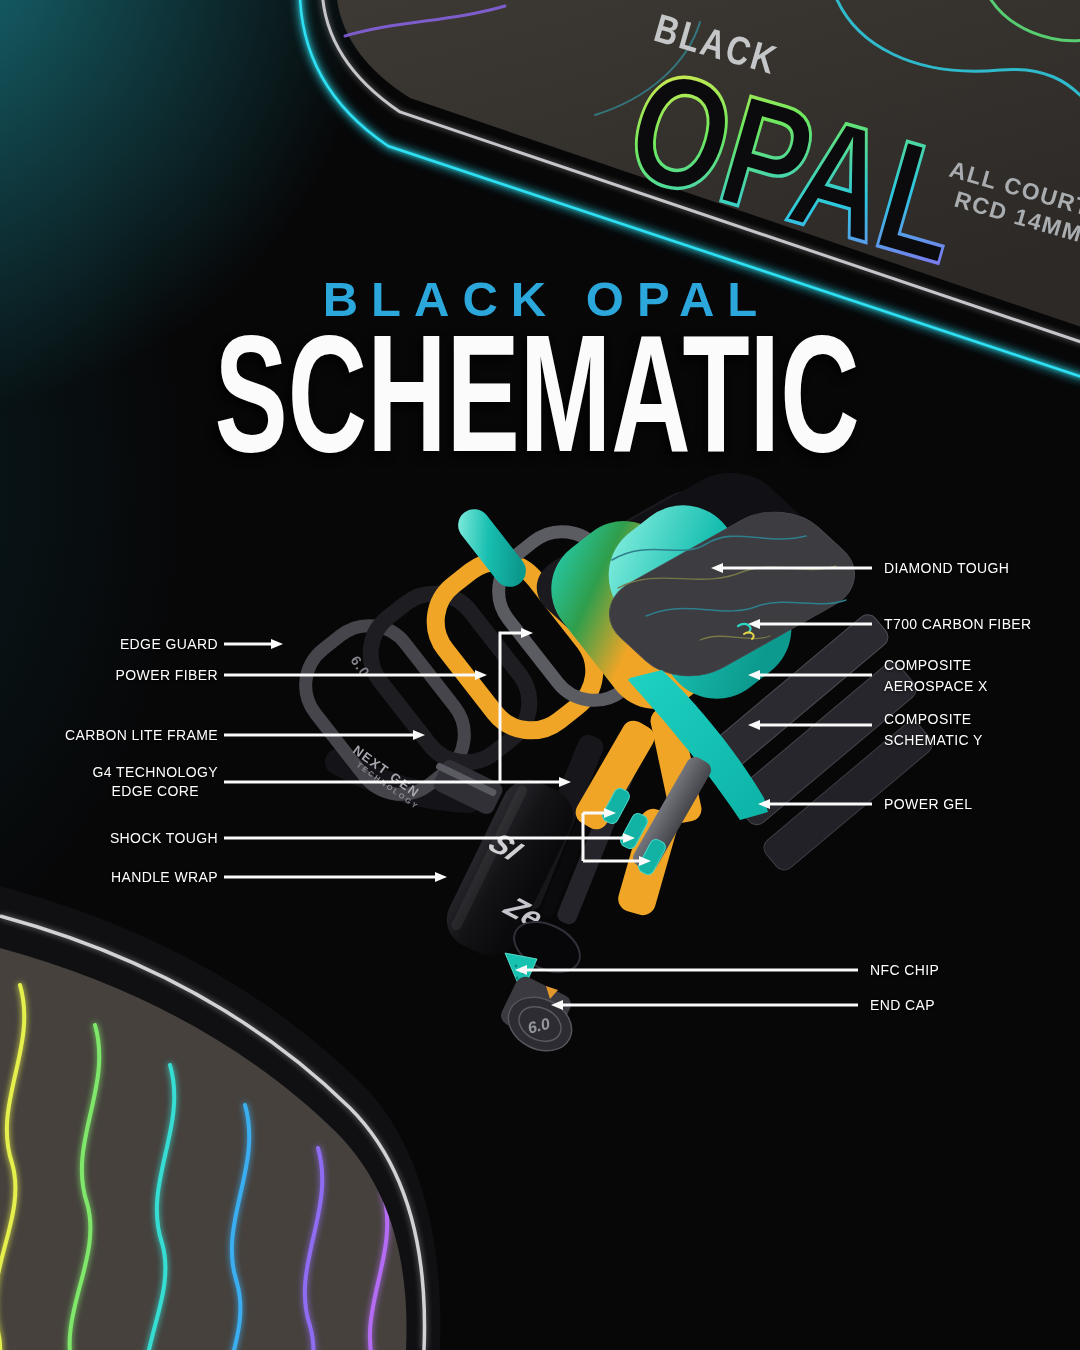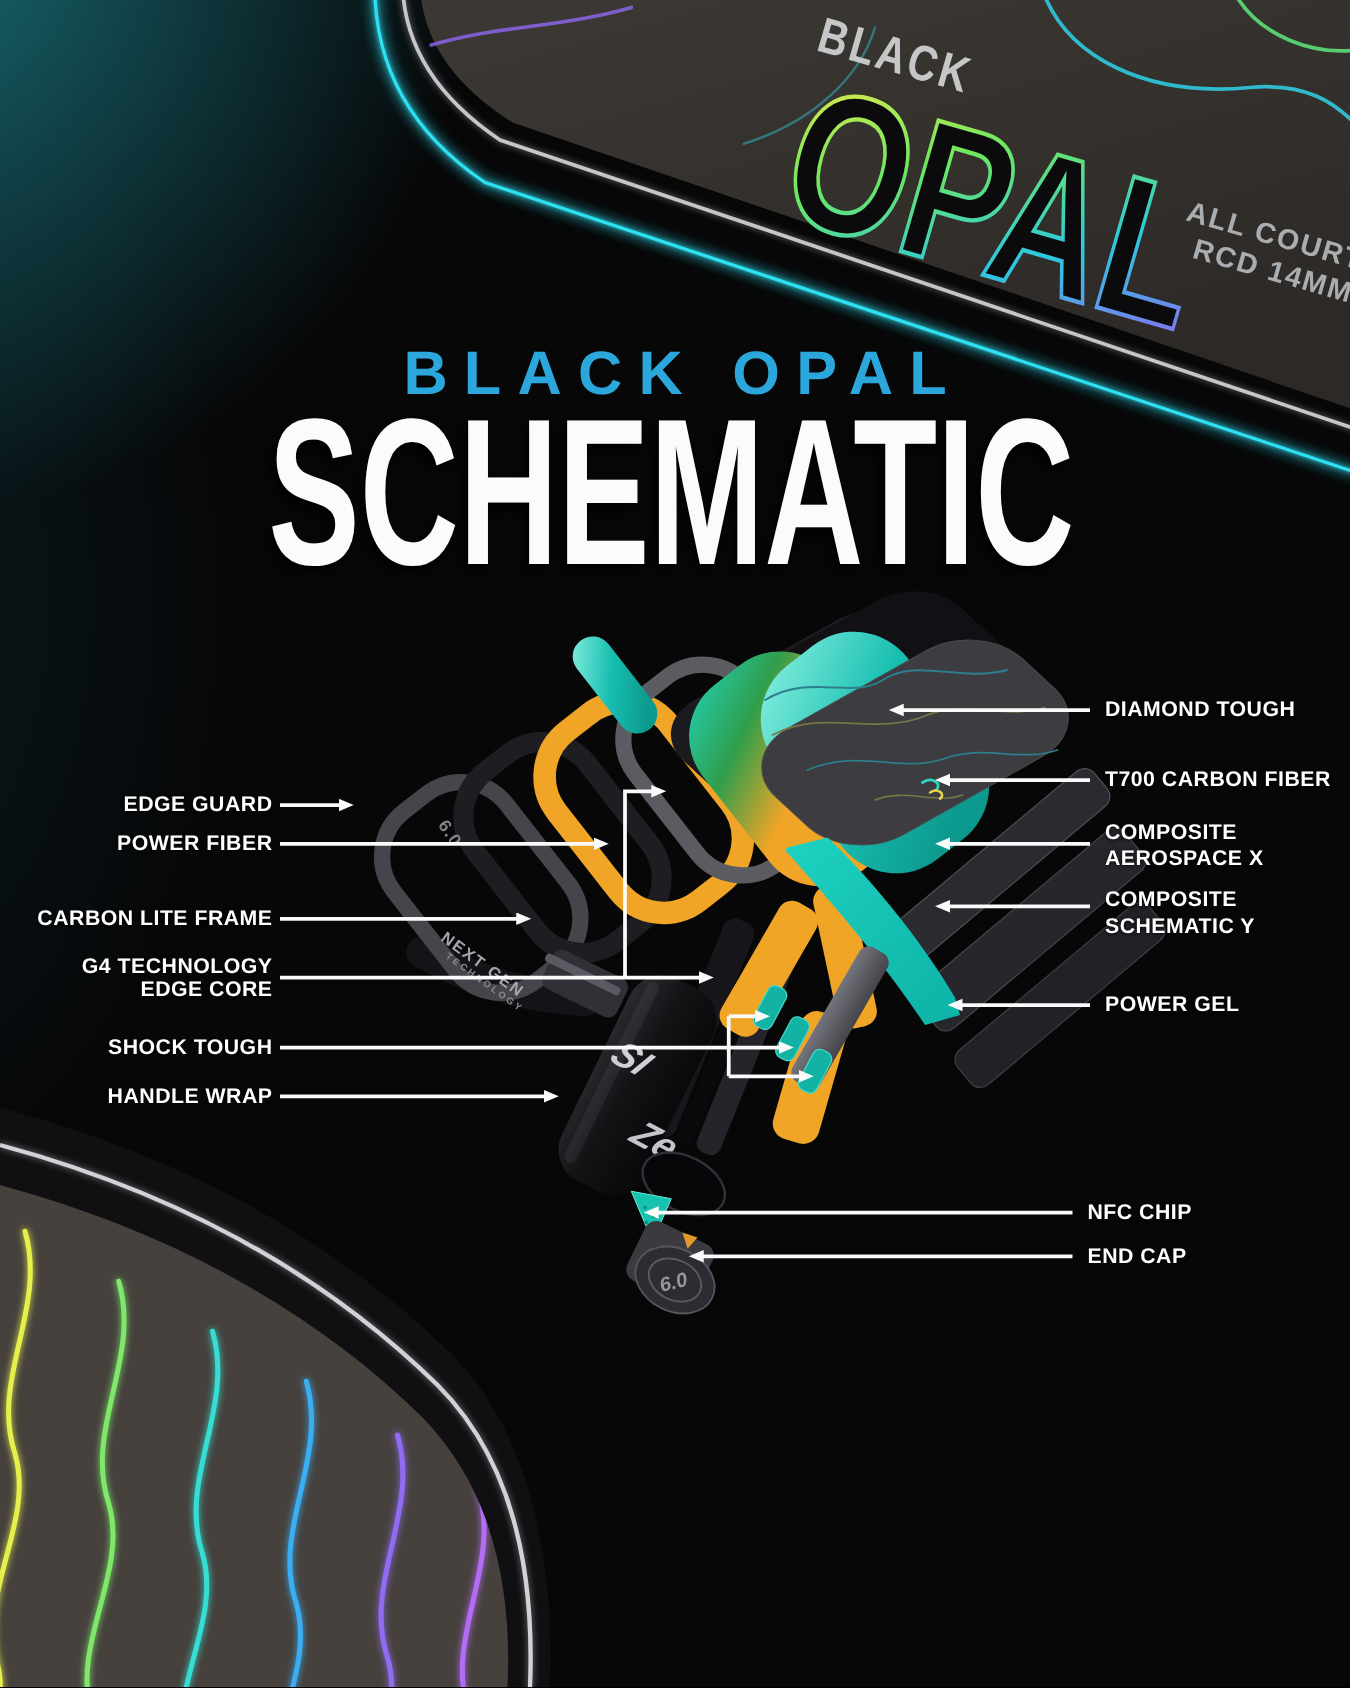--- a/index.html
+++ b/index.html
@@ -10,23 +10,23 @@
         radial-gradient(640px 660px at -70px -50px, rgba(24,112,122,.95), rgba(24,112,122,0) 70%),
         radial-gradient(480px 720px at -150px 480px, rgba(14,70,80,.35), rgba(14,70,80,0) 70%),
         #070708;}
   .art{position:absolute;inset:0;}
   svg text{font-family:"Liberation Sans",sans-serif;}
   .kicker{position:absolute;top:271px;left:0;width:100%;text-align:center;
           font-size:49px;font-weight:bold;letter-spacing:13px;padding-left:13px;
           box-sizing:border-box;color:#2BA7DC;}
   .title-svg{position:absolute;top:318px;left:0;}
   .title-svg text{filter:drop-shadow(-3px 5px 5px rgba(0,0,0,.9));}
-  .lab{position:absolute;color:#fff;font-weight:bold;font-size:17px;line-height:20px;
+  .lab{position:absolute;color:#fff;font-weight:normal;font-size:14px;line-height:20px;
        letter-spacing:.4px;white-space:nowrap;text-shadow:0 1px 3px rgba(0,0,0,.8);}
-  .lab-left{text-align:right;}
+  .lab-left{text-align:center;}
   .lab-2{line-height:21px;}
   .lab-2l{line-height:19px;}
   .neon{filter:drop-shadow(0 0 5px rgba(46,224,242,.9)) drop-shadow(0 0 2px rgba(46,224,242,.9));}
   .rimglow{filter:drop-shadow(0 0 3px rgba(255,255,255,.45));}
   .wave{filter:drop-shadow(0 0 3px currentColor);}
 </style>
 </head>
 <body>
 
 <div class="stage">

